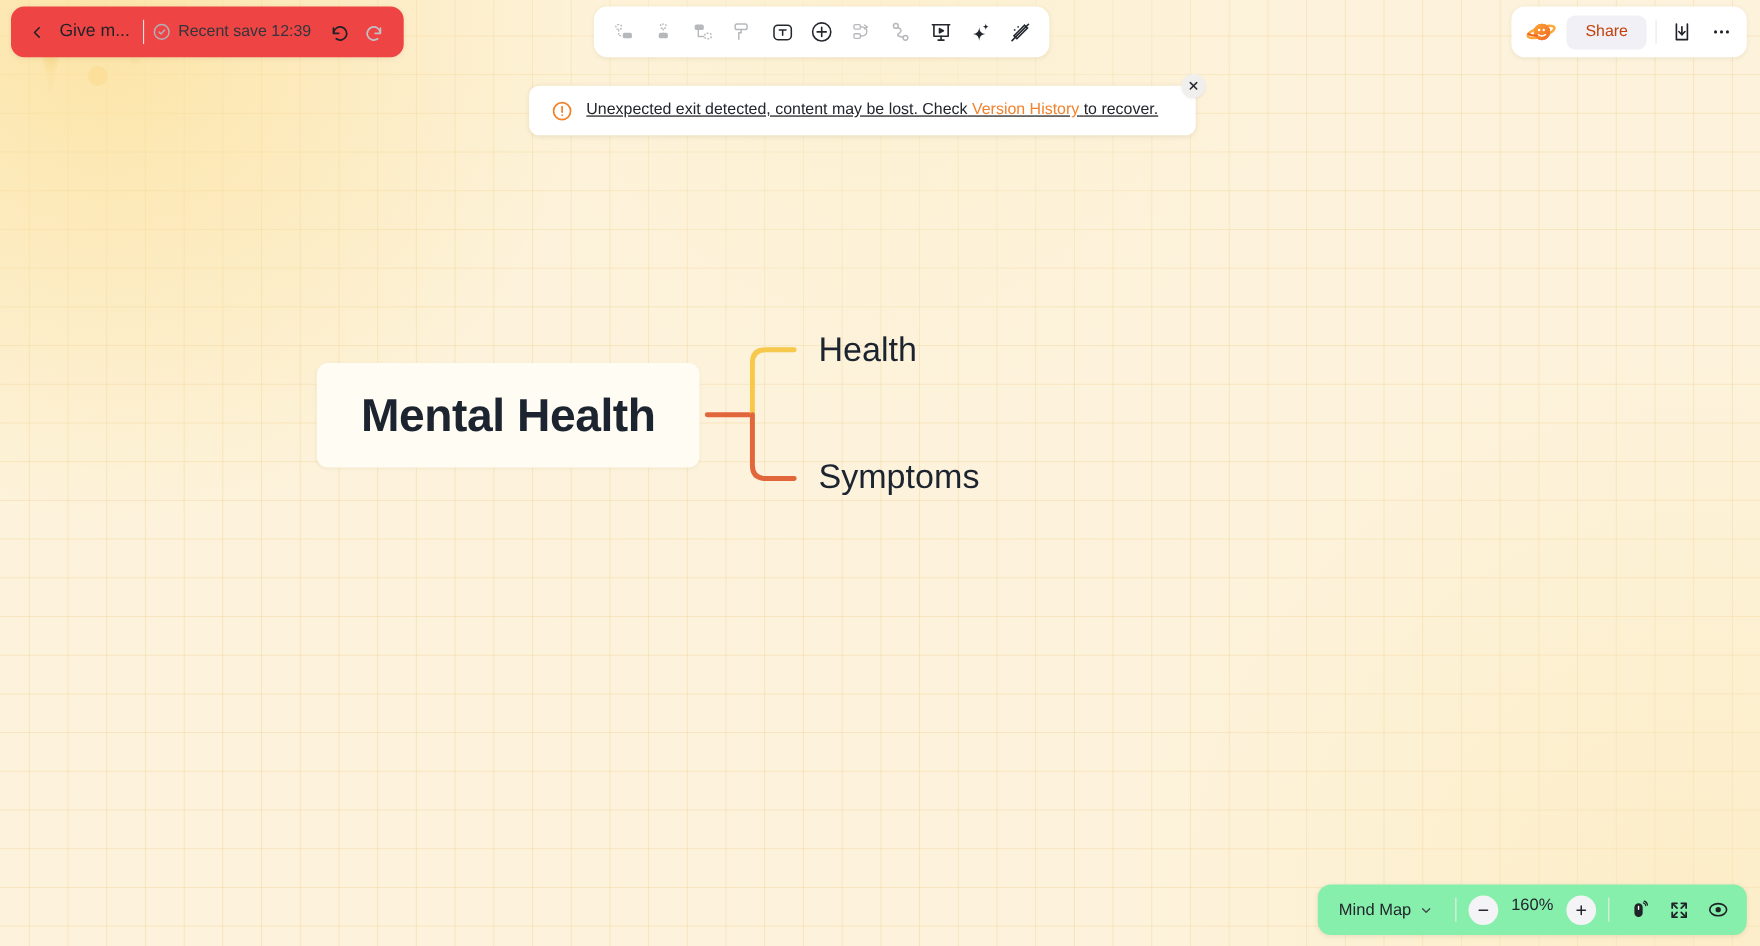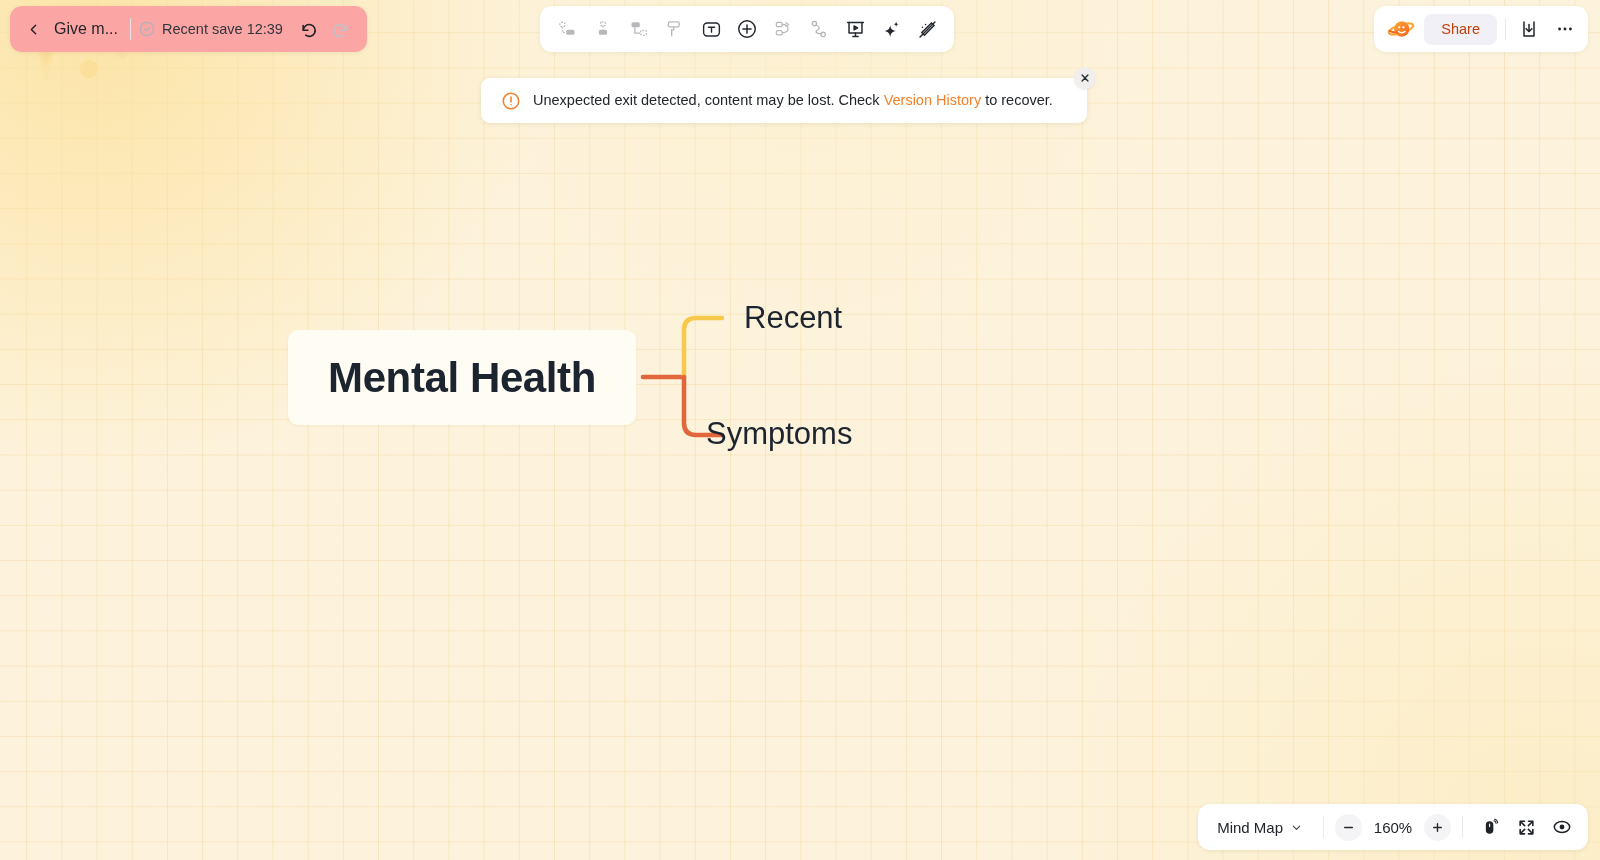--- a/index.html
+++ b/index.html
@@ -69,21 +69,21 @@
     opacity: .8;
   }
 
   
   #titlebar {
     position: absolute;
     left: 10px; top: 6px;
     height: 46px;
     display: flex;
     align-items: center;
-    background: #fca5a5;
+    background: #ef4444;
     border-radius: 12px;
     box-shadow: 0 1px 4px rgba(80, 60, 20, 0.08);
     padding: 0 12px 0 8px;
   }
   .tb-btn {
     width: 30px; height: 30px;
     display: flex; align-items: center; justify-content: center;
     border-radius: 7px;
     cursor: pointer;
     color: #1F2328;
@@ -167,20 +167,21 @@
     left: 481px; top: 78px;
     width: 606px;
     height: 45px;
     display: flex;
     align-items: center;
     gap: 12px;
     padding: 0 20px;
     background: #FFFFFF;
     border-radius: 9px;
     box-shadow: 0 1px 5px rgba(80, 60, 20, 0.10);
+    text-decoration: underline;
   }
   #warning-text {
     font-size: 14.5px;
     color: #22262C;
     line-height: 1.3;
     white-space: nowrap;
   }
   #version-history-link {
     color: #F2822B;
     cursor: pointer;
@@ -222,47 +223,47 @@
 
   .child-node {
     position: absolute;
     cursor: pointer;
     font-size: 31px;
     color: #1C2430;
     white-space: nowrap;
     line-height: 1;
   }
   #child-node-0 { left: 744px; top: 302px; }
-  #child-node-1 { left: 706px; top: 418px; }
+  #child-node-1 { left: 744px; top: 418px; }
 
   
   #bottombar {
     position: absolute;
     right: 12px; bottom: 10px;
     height: 46px;
     display: flex;
     align-items: center;
     padding: 0 10px;
     gap: 4px;
-    background: #ffffff;
+    background: #86efac;
     border-radius: 12px;
     box-shadow: 0 1px 4px rgba(80, 60, 20, 0.09);
   }
   #view-mode-select {
     display: flex;
     align-items: center;
     gap: 7px;
     padding: 0 9px;
     height: 32px;
     border-radius: 8px;
     cursor: pointer;
   }
   #view-mode-label { font-size: 15px; color: #22262C; }
   .bb-divider { width: 1px; height: 22px; background: #EAEAED; margin: 0 7px; }
-  #zoom-controls { display: flex; align-items: center; gap: 7px; }
+  #zoom-controls { display: flex; gap: 7px; }
   .zoom-btn {
     width: 27px; height: 27px;
     border-radius: 50%;
     background: #F4F4F6;
     display: flex; align-items: center; justify-content: center;
     cursor: pointer;
     color: #24282E;
   }
   #zoom-level { font-size: 15px; color: #22262C; min-width: 48px; text-align: center; cursor: pointer; }
   .bb-icon {
@@ -292,21 +293,21 @@
       <path d="M 684 377 L 684 330 Q 684 318 696 318 L 722 318" stroke="#F6C84C" stroke-width="4.5" fill="none" stroke-linecap="round"></path>
 
       <path d="M 684 377 L 684 423 Q 684 435 696 435 L 722 435" stroke="#E2663B" stroke-width="4.5" fill="none" stroke-linecap="round"></path>
     </svg>
 
     <div id="root-node">
       <span id="root-node-label">Mental Health</span>
     </div>
 
     <div id="child-node-0" class="child-node">
-      <span>Recent</span>
+      <span>Health</span>
     </div>
 
     <div id="child-node-1" class="child-node">
       <span>Symptoms</span>
     </div>
   </div>
 
   <div id="titlebar">
     <div class="tb-btn">
       <svg width="17" height="17" viewBox="0 0 24 24" fill="none" stroke="currentColor" stroke-width="2" stroke-linecap="round" stroke-linejoin="round">

